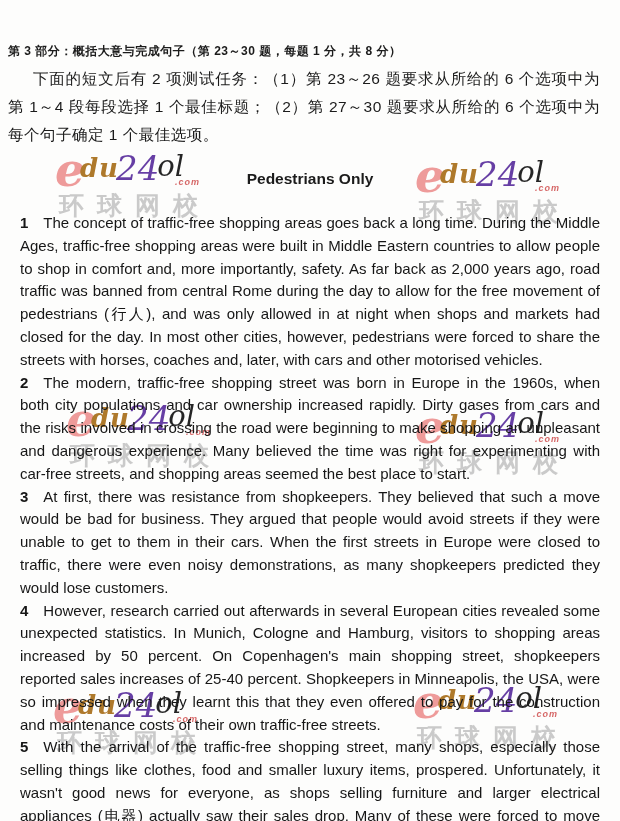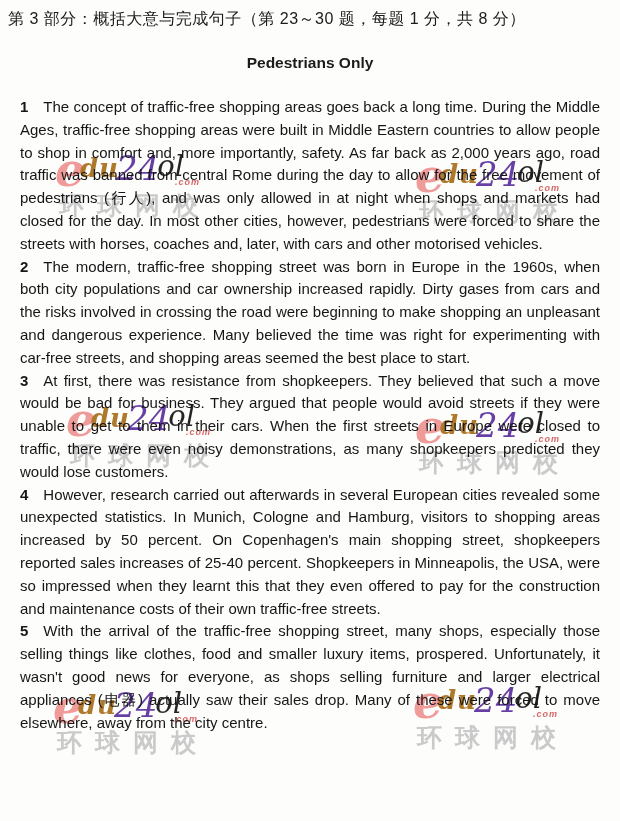--- a/index.html
+++ b/index.html
@@ -9,25 +9,26 @@
     width:620px; height:821px;
     background:#fdfdfc;
     overflow:hidden;
     font-family:"Liberation Sans", sans-serif;
     color:#1b1b1b;
   }
   .content { position:relative; z-index:2; padding:5px 18px 0 8px; }
 
   
   .section-header {
-    font-weight:normal;
-    font-size:16px;
+    font-weight:bold;
+    font-size:12px;
     line-height:28px;
     letter-spacing:0.5px;
     white-space:nowrap;
+    margin-top:32px;
   }
   .instructions {
     font-size:15.5px;
     line-height:28px;
     text-align:justify;
     text-indent:25px;
     letter-spacing:0.5px;
     margin-right:2px;
   }
 
@@ -114,20 +115,21 @@
   <div class="wm wm6">
     <div class="wm-brand"><span class="wm-e">e</span><span class="wm-du">du</span><span class="wm-24">24</span><span class="wm-ol">ol</span></div>
     <span class="wm-com">.com</span>
     <div class="wm-cn">环球网校</div>
   </div>
 
   <div class="content">
 
     <div class="section-header">第 3 部分：概括大意与完成句子（第 23～30 题，每题 1 分，共 8 分）</div>
 
+    <div class="instructions">下面的短文后有 2 项测试任务：（1）第 23～26 题要求从所给的 6 个选项中为第 1～4 段每段选择 1 个最佳标题；（2）第 27～30 题要求从所给的 6 个选项中为每个句子确定 1 个最佳选项。</div>
 
     <div class="passage">
 
       <div class="passage-title">Pedestrians Only</div>
 
       <p class="para"><span class="para-num">1</span><span>The concept of traffic-free shopping areas goes back a long time. During the Middle Ages, traffic-free shopping areas were built in Middle Eastern countries to allow people to shop in comfort and, more importantly, safety. As far back as 2,000 years ago, road traffic was banned from central Rome during the day to allow for the free movement of pedestrians (行人), and was only allowed in at night when shops and markets had closed for the day. In most other cities, however, pedestrians were forced to share the streets with horses, coaches and, later, with cars and other motorised vehicles.</span></p>
 
       <p class="para"><span class="para-num">2</span><span>The modern, traffic-free shopping street was born in Europe in the 1960s, when both city populations and car ownership increased rapidly. Dirty gases from cars and the risks involved in crossing the road were beginning to make shopping an unpleasant and dangerous experience. Many believed the time was right for experimenting with car-free streets, and shopping areas seemed the best place to start.</span></p>
 
       <p class="para"><span class="para-num">3</span><span>At first, there was resistance from shopkeepers. They believed that such a move would be bad for business. They argued that people would avoid streets if they were unable to get to them in their cars. When the first streets in Europe were closed to traffic, there were even noisy demonstrations, as many shopkeepers predicted they would lose customers.</span></p>

